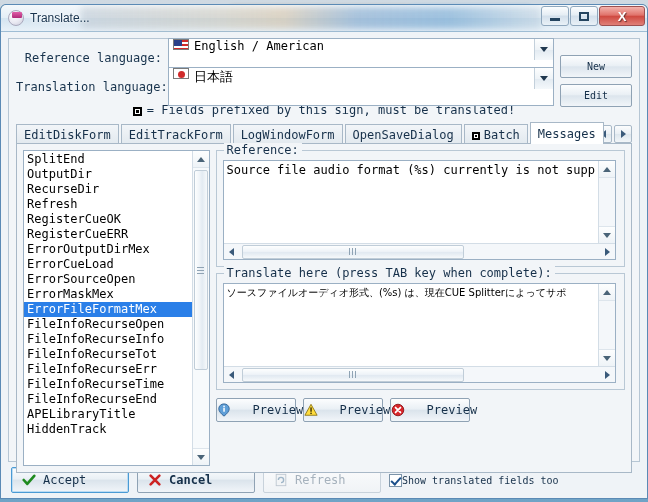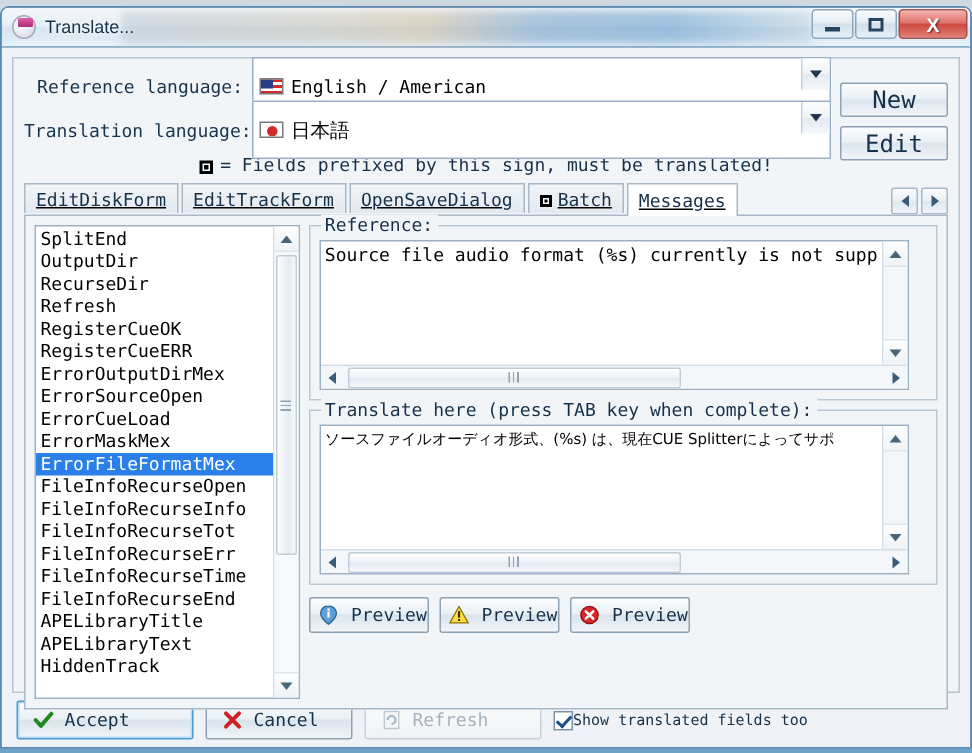--- a/index.html
+++ b/index.html
@@ -107,21 +107,21 @@
   .lang-row { display:flex; align-items:center; height:25px; margin-bottom:4px; }
   .lang-label {
     font-size: 12px; color:#18334d; width: 152px; text-align:right;
     padding-right: 6px; white-space: nowrap;
   }
   .combo {
     flex: 1;
     height: 39px;
     border: 1px solid #9bb0c4;
     background: #fff;
-    display:flex; align-items:center;
+    display:flex; 
     position: relative;
     margin-right: 6px;
   }
   .combo-flag { width:16px; height:11px; margin:0 5px 0 4px; flex:none; position:relative; overflow:hidden;
     border:1px solid #7a7a7a; }
   .flag-us { background: repeating-linear-gradient(180deg,#cf2b2b 0 2px,#fff 2px 4px); }
   .flag-us::after { content:""; position:absolute; left:0; top:0; width:8px; height:6px; background:#2a3f88; }
   .flag-jp { background:#fff; }
   .flag-jp::after { content:""; position:absolute; left:4px; top:2px; width:7px; height:7px;
     border-radius:50%; background:#d02b2b; }
@@ -131,36 +131,36 @@
     position:absolute; right:0; top:0; width:19px; height:21px;
     display:flex; align-items:center; justify-content:center;
     background: linear-gradient(180deg,#fdfefe,#eef3f7 50%,#e2eaf1 51%,#f4f8fb);
     border-left: 1px solid #c3d0db;
   }
   .caret-down { width:0;height:0;border-left:4px solid transparent;border-right:4px solid transparent;border-top:5px solid #20384f; }
   .btn-lang {
     width: 72px; height: 23px;
     border: 1px solid #8fa2b4; border-radius: 2px;
     background: linear-gradient(180deg,#fcfdfe 0%,#eaf0f5 45%,#dce5ed 52%,#f1f5f9 100%);
-    font-family:"DejaVu Sans Mono", monospace; font-size:16px; color:#16304a;
+    font-family:"DejaVu Sans Mono", monospace; font-size:10px; color:#16304a;
     display:flex; align-items:center; justify-content:center;margin-top:18px;
   }
 
   .note-line {
     text-align:center; font-size:12px; color:#16304a; margin: 4px 0 5px 0;
     display:flex; align-items:center; justify-content:center; gap:5px;
   }
   .sq-mark {
     display:inline-block; width:9px; height:9px; background:#fff;
     border:2px solid #000; position:relative; top:1px;
   }
   .sq-mark::after { content:""; position:absolute; inset:1px; background:#000; }
 
   
-  #tabstrip { display:flex; align-items:flex-start; height:22px; position:relative;text-decoration:underline; }
+  #tabstrip { display:flex; align-items:flex-end; height:22px; position:relative; }
   .tab {
     height: 20px;
     padding: 0 7px;
     margin-right: 2px;
     border: 1px solid #a8b8c7;
     border-bottom: none;
     background: linear-gradient(180deg,#f2f5f8,#e2e9ef);
     font-size:12px; color:#16304a;
     display:flex; align-items:center; gap:4px;
     white-space: nowrap;
@@ -224,21 +224,21 @@
     display:flex; align-items:center; justify-content:center;
   }
   .grip { width:7px; height:7px;
     background: repeating-linear-gradient(180deg,#8fa3b4 0 1px, transparent 1px 3px); }
 
   
   #rightcol { flex:1; display:flex; flex-direction:column; gap:6px; }
   .groupbox {
     border: 1px solid #b9c8d5;
     position: relative;
-    padding: 9px 18px 6px 6px;
+    padding: 9px 8px 6px 6px;
     background: #f2f5f8;
   }
   .group-title {
     position:absolute; top:-8px; left:7px;
     background:#f2f5f8; padding:0 3px;
     font-size:12px; color:#16304a; white-space:nowrap;
   }
   .memo {
     border:1px solid #9bb0c4; background:#fff;
     height: 100px; display:flex; flex-direction:column;
@@ -265,38 +265,38 @@
     background: repeating-linear-gradient(90deg,#8fa3b4 0 1px, transparent 1px 3px); }
   .memo-vscroll { width:17px; background:#f4f7fa; border-left:1px solid #d3dde6;
     display:flex; flex-direction:column; justify-content:space-between; }
 
   
   #previewrow { display:flex; gap:7px; margin-top:2px; }
   .btn-preview {
     width: 80px; height: 24px;
     border:1px solid #8fa2b4; border-radius:2px;
     background: linear-gradient(180deg,#fcfdfe 0%,#eaf0f5 45%,#dbe4ec 52%,#f1f5f9 100%);
-    display:flex; align-items:center; justify-content:flex-end; gap:8px;
+    display:flex; align-items:center; justify-content:flex-start; gap:22px;
     font-size:12px; color:#16304a;
   }
   .ic { width:14px; height:14px; flex:none; display:block; }
 
   
   #bottombar {
     display:flex; align-items:center; gap:8px;
     height: 32px; padding: 4px 3px 0 3px;
   }
   .btn-big {
     height: 26px; border:1px solid #8fa2b4; border-radius:2px;
     background: linear-gradient(180deg,#fcfdfe 0%,#eaf0f5 45%,#dbe4ec 52%,#f1f5f9 100%);
     display:flex; align-items:center; gap:7px;
     font-size:12px; color:#16304a; padding:0 10px;
   }
   .btn-big.accept { width:118px; border:1px solid #4a9ad4; box-shadow:0 0 0 1px #bcdcf3 inset; }
-  .btn-big.cancel { width:98px; }
+  .btn-big.cancel { width:118px;font-weight:bold; }
   .btn-big.refresh { width:118px; color:#a6b2bd; border-color:#c8d2db;
     background: linear-gradient(180deg,#fafbfc,#f0f3f6); }
   .chkwrap { display:flex; align-items:center; gap:0; font-size:10px; color:#16304a; }
   .chkbox {
     width:13px; height:13px; border:1px solid #7b93a8; background:#fff;
     position:relative;
   }
   .chkbox::after {
     content:""; position:absolute; left:3px; top:0px; width:4px; height:8px;
     border:solid #1b4f8a; border-width:0 2px 2px 0; transform:rotate(42deg);
@@ -360,20 +360,23 @@
         <span class="sq-mark"></span>
         <span>= Fields prefixed by this sign, must be translated!</span>
       </div>
 
       <div id="tabstrip">
         <div class="tab">
           <span>EditDiskForm</span>
         </div>
         <div class="tab">
           <span>EditTrackForm</span>
+        </div>
+        <div class="tab">
+          <span>LogWindowForm</span>
         </div>
         <div class="tab">
           <span>OpenSaveDialog</span>
         </div>
         <div class="tab">
           <span class="sq-mark" style="width:8px;height:8px;border-width:2px;"></span>
           <span>Batch</span>
         </div>
         <div class="tab active">
           <span>Messages</span>
@@ -392,32 +395,31 @@
 
         <div id="listwrap">
           <div id="listitems">
             <div class="litem">SplitEnd</div>
             <div class="litem">OutputDir</div>
             <div class="litem">RecurseDir</div>
             <div class="litem">Refresh</div>
             <div class="litem">RegisterCueOK</div>
             <div class="litem">RegisterCueERR</div>
             <div class="litem">ErrorOutputDirMex</div>
+            <div class="litem">ErrorCueLoad</div>
             <div class="litem">ErrorSourceOpen</div>
-            <div class="litem">ErrorCueLoad</div>
             <div class="litem">ErrorMaskMex</div>
             <div class="litem sel">ErrorFileFormatMex</div>
             <div class="litem">FileInfoRecurseOpen</div>
             <div class="litem">FileInfoRecurseInfo</div>
             <div class="litem">FileInfoRecurseTot</div>
             <div class="litem">FileInfoRecurseErr</div>
             <div class="litem">FileInfoRecurseTime</div>
             <div class="litem">FileInfoRecurseEnd</div>
             <div class="litem">APELibraryTitle</div>
-            <div class="litem">APELibraryText</div>
             <div class="litem">HiddenTrack</div>
 
           </div>
           <div class="vscroll">
             <div class="sb-btn">
               <span class="sb-up"></span>
             </div>
             <div class="sb-track">
               <div class="sb-thumb">
                 <span class="grip"></span>

